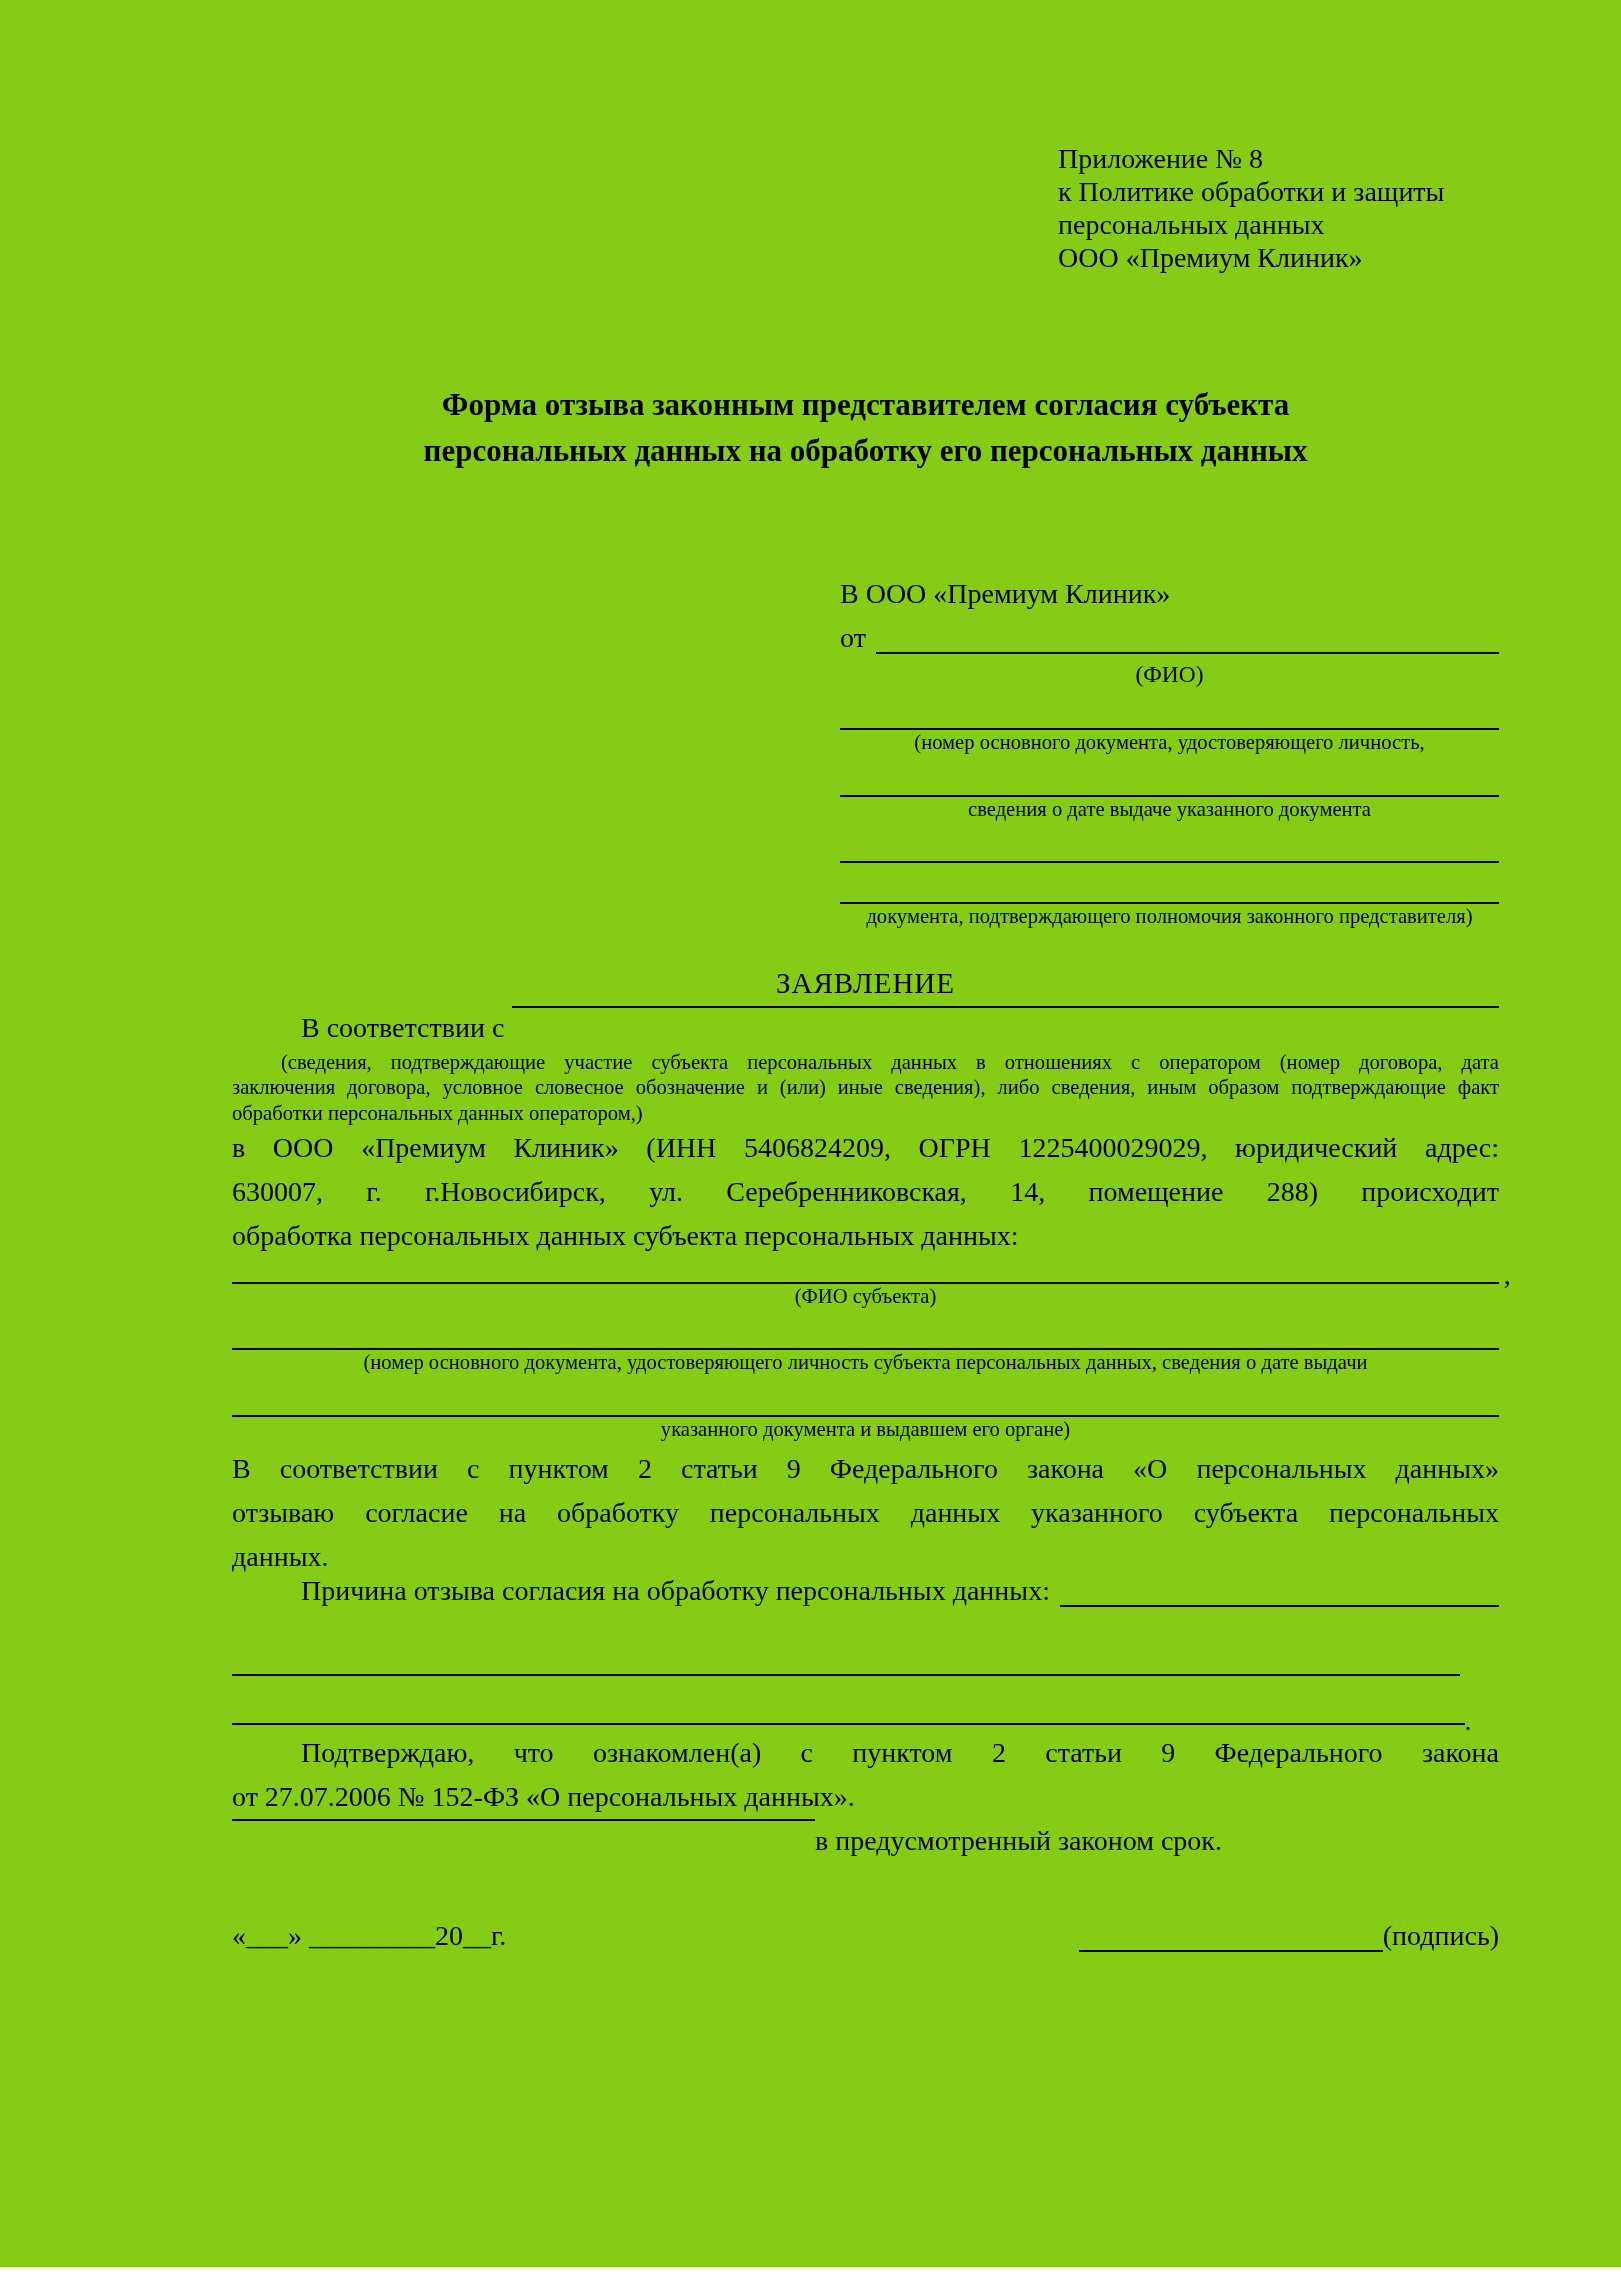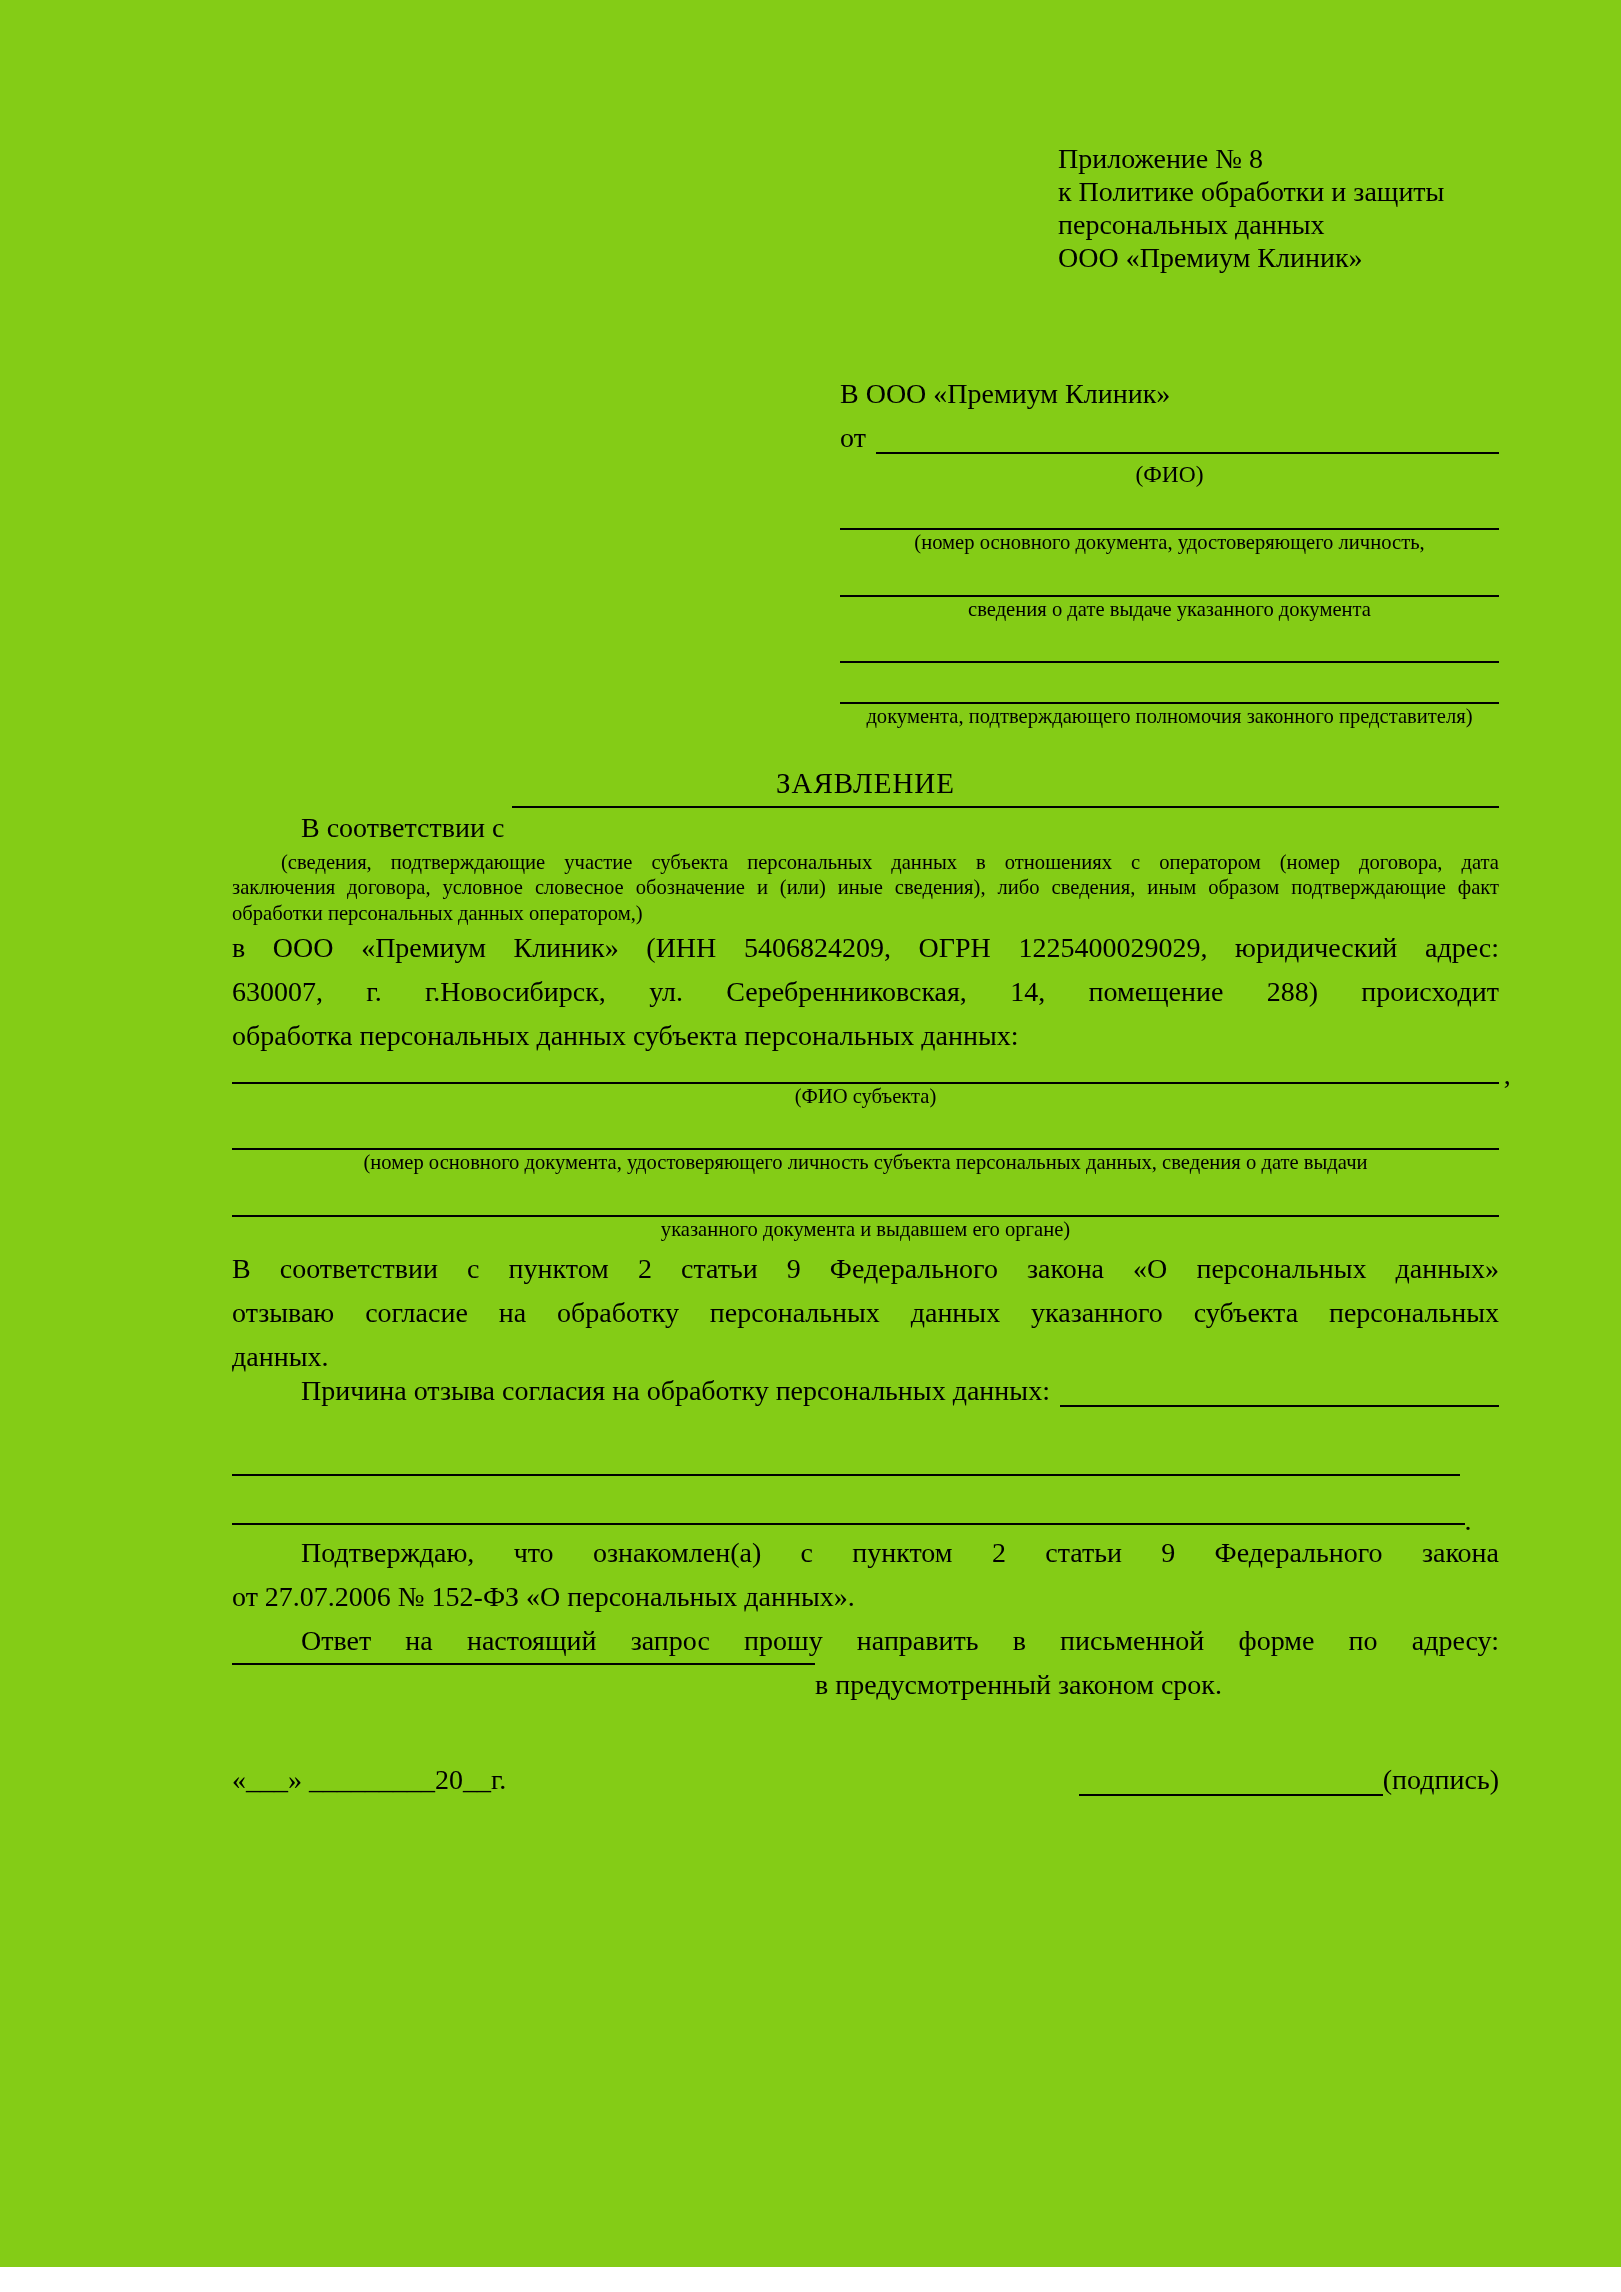--- a/index.html
+++ b/index.html
@@ -55,20 +55,24 @@
 
 <div class="page">
 
   <div class="hdr">
     <div>Приложение № 8</div>
     <div>к Политике обработки и защиты</div>
     <div>персональных данных</div>
     <div>ООО «Премиум Клиник»</div>
   </div>
 
+  <div class="title">
+    <div>Форма отзыва законным представителем согласия субъекта</div>
+    <div>персональных данных на обработку его персональных данных</div>
+  </div>
 
   <div class="addr">
     <div>В ООО «Премиум Клиник»</div>
     <div class="row">
       <span class="from-label">от</span>
       <span class="fill"></span>
     </div>
     <div class="fio-cap">(ФИО)</div>
 
     <div>
@@ -136,21 +140,20 @@
   <div class="rule2-row">
     <span class="fill"></span>
     <span>.</span>
   </div>
 
   <div class="para">
     <div class="jl ind70">Подтверждаю, что ознакомлен(а) с пунктом 2 статьи 9 Федерального закона</div>
     <div>от 27.07.2006 № 152-ФЗ «О персональных данных».</div>
   </div>
 
-  <div class="para jl ind70">Ответ на настоящий запрос прошу направить в письменной форме по адресу:</div>
   <div class="tail-row">
     <span class="tail-fill"></span>
     <span>в предусмотренный законом срок.</span>
   </div>
 
   <div class="foot">
     <span>«___» _________20__г.</span>
     <span class="sign">
       <span class="sign-line"></span>
       <span>(подпись)</span>

